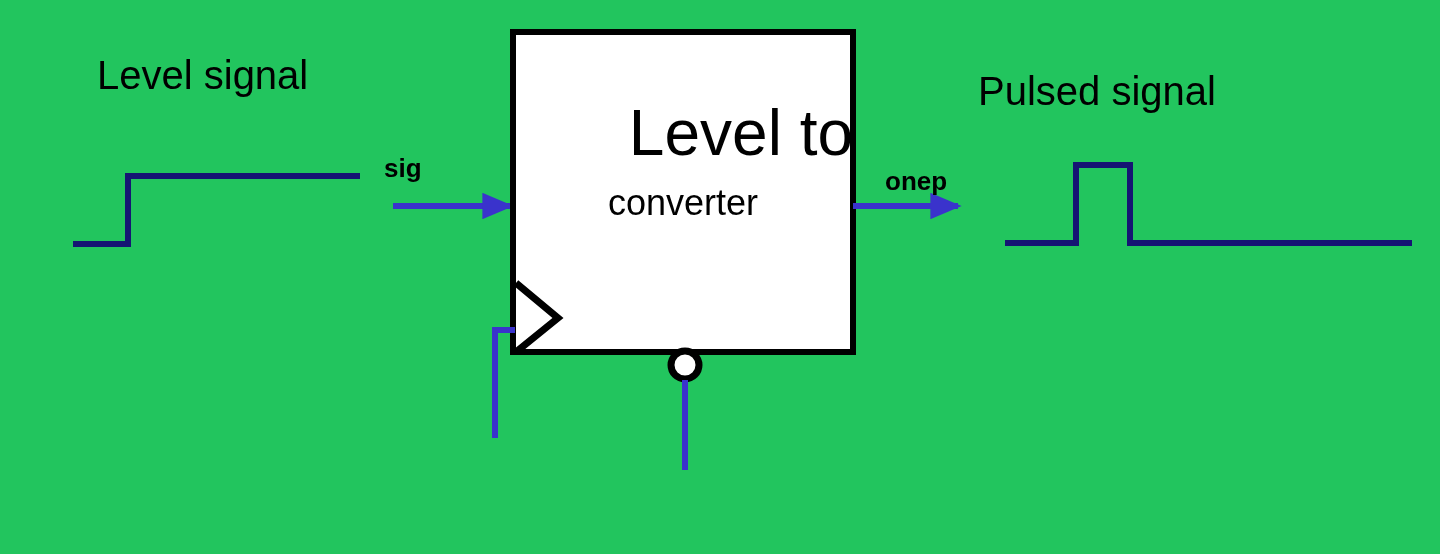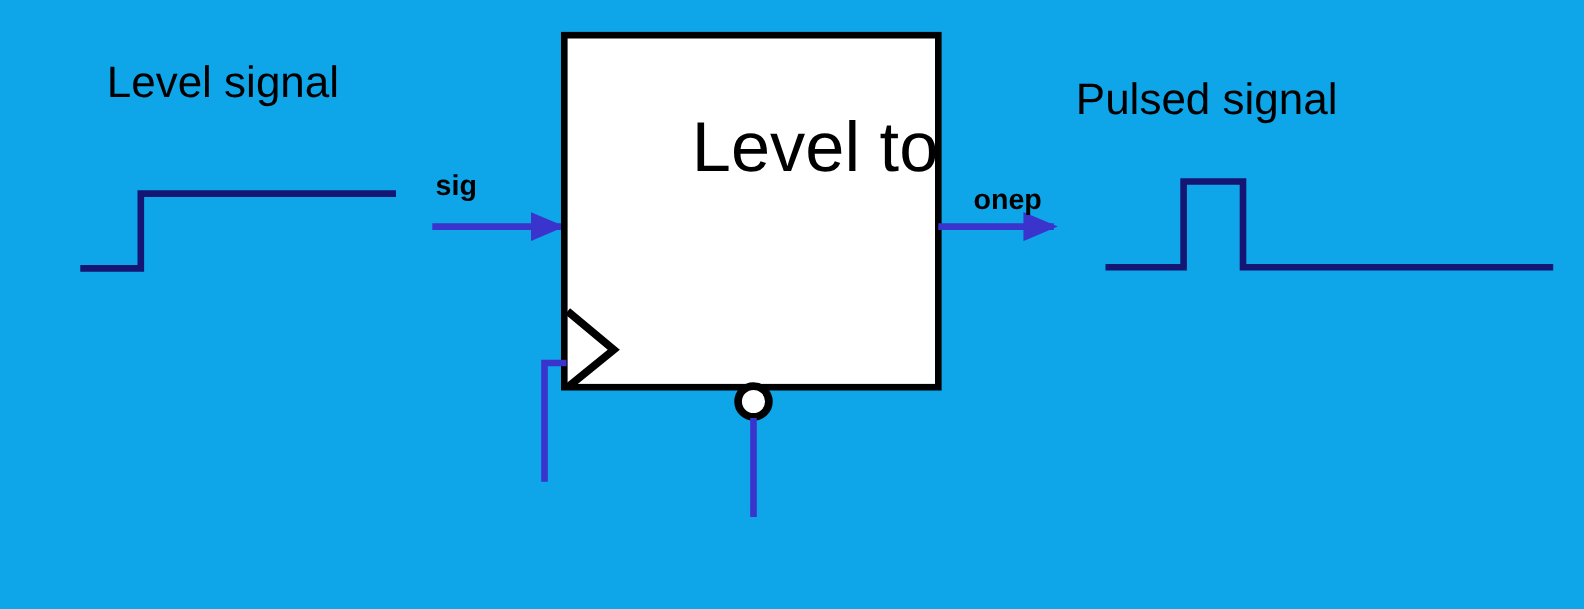--- a/index.html
+++ b/index.html
@@ -8,21 +8,21 @@
     padding: 0;
     background: #ffffff;
   }
   body {
     font-family: "Liberation Sans", sans-serif;
   }
   #diagram-canvas {
     position: relative;
     width: 1440px;
     height: 554px;
-    background: #0ea5e9;
+    background: #22c55e;
     overflow: hidden;
   }
   #diagram-svg {
     position: absolute;
     left: 0;
     top: 0;
     width: 1440px;
     height: 554px;
     display: block;
   }
@@ -108,21 +108,22 @@
     <g>
       <path d="M 1005 243 L 1076 243 L 1076 165 L 1130 165 L 1130 243 L 1412 243" fill="none" stroke="#151573" stroke-width="6" stroke-linecap="butt" stroke-linejoin="miter"></path>
     </g>
 
   </svg>
 
   <div class="lbl lbl-caption" style="left:97px; top:55px;">Level signal</div>
 
   <div class="lbl lbl-caption" style="left:978px; top:71px;">Pulsed signal</div>
 
-  <div class="lbl lbl-port" style="left:396px; top:155px;">sig</div>
+  <div class="lbl lbl-port" style="left:384px; top:155px;">sig</div>
 
   <div class="lbl lbl-port" style="left:885px; top:168px;">onep</div>
 
   <div id="block-text-group">
     <div id="block-line-1" class="lbl-block-main">Level to</div>
+    <div id="block-line-3" class="lbl-block-sub">converter</div>
   </div>
 
 </div>
 
 </body></html>

